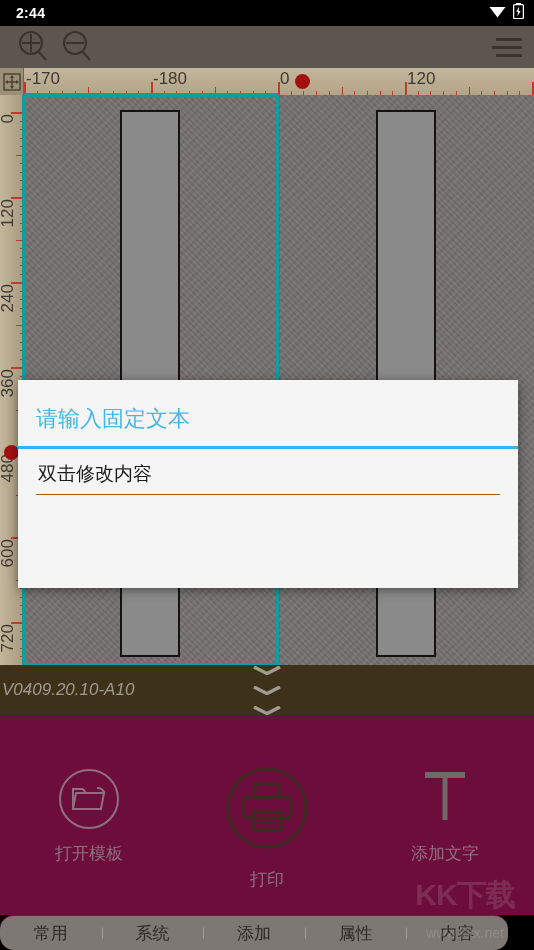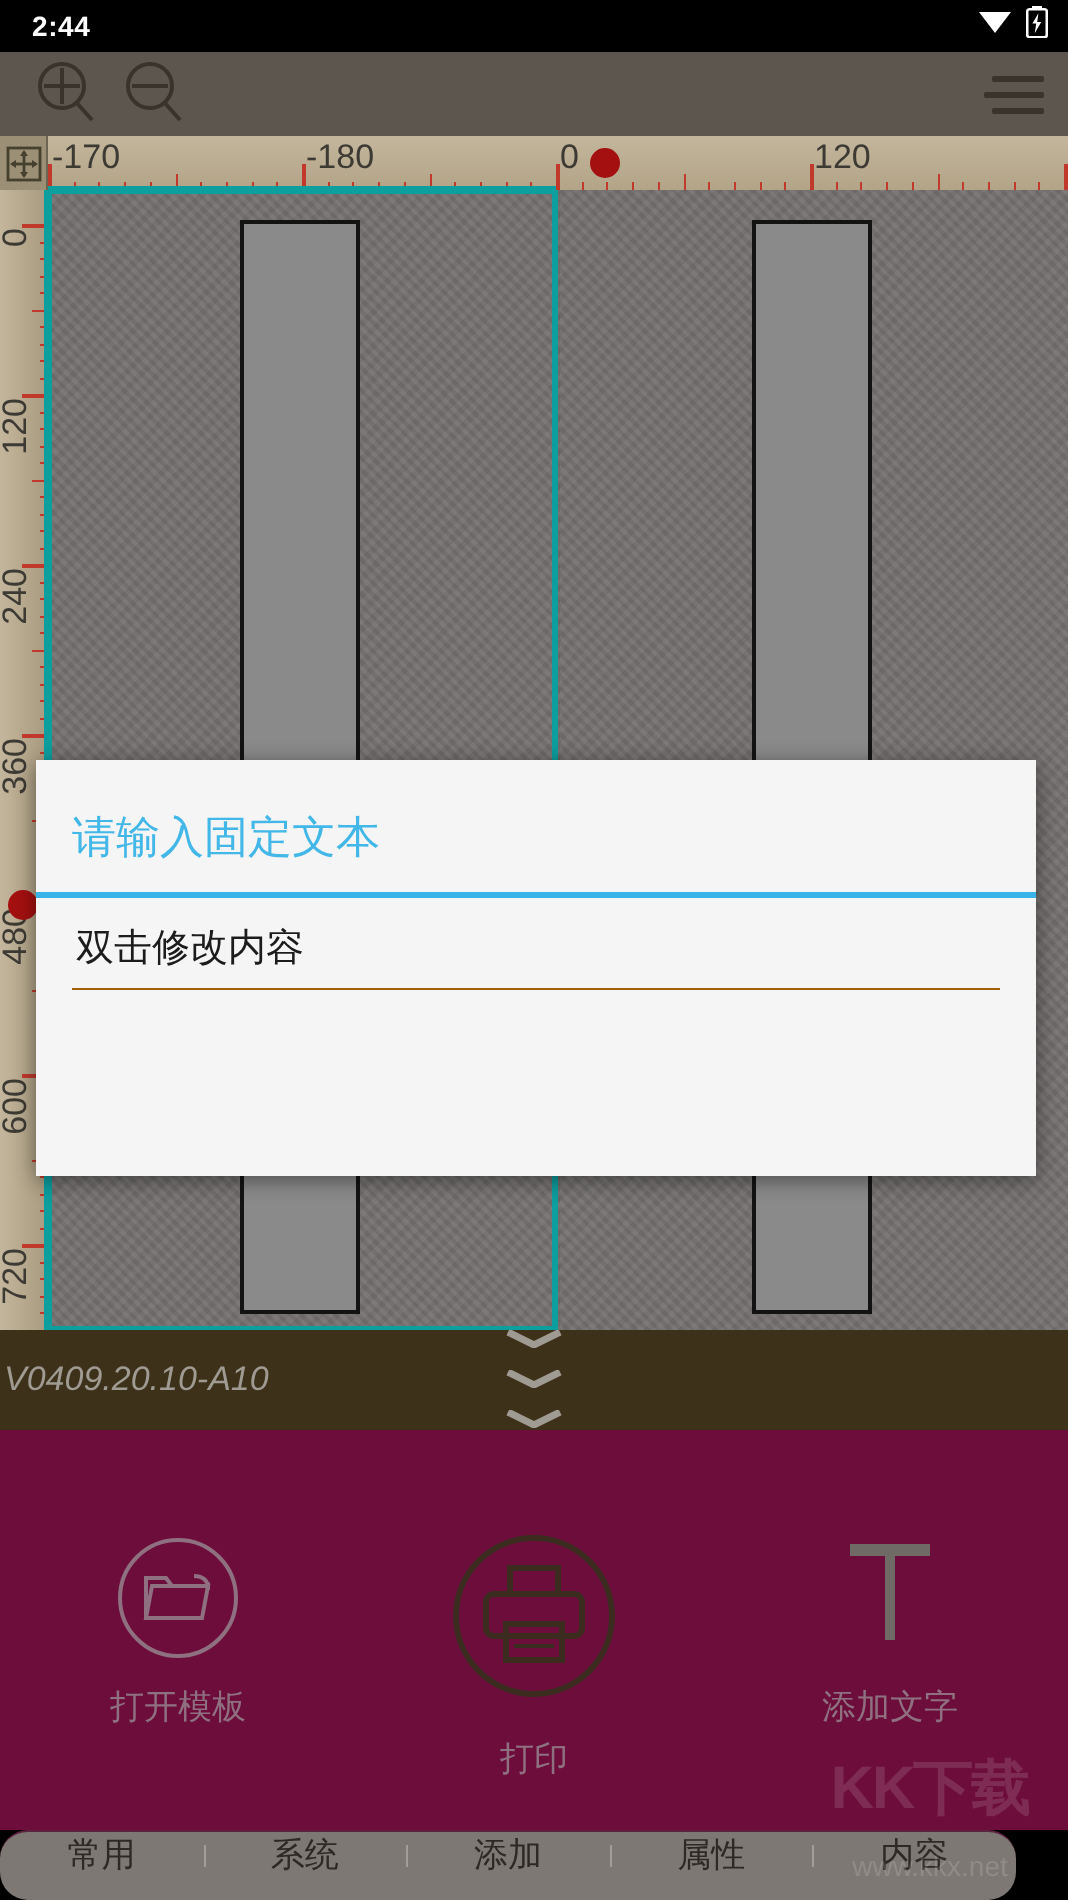--- a/index.html
+++ b/index.html
@@ -158,21 +158,21 @@
   .action-item .glyph { height: 78px; display: flex; align-items: center; justify-content: center; }
   .action-item .caption {
     font-size: 17px; color: #8f7080; margin-top: 4px;
   }
   .action-item.print .glyph { height: 96px; }
   .action-item.print .caption { margin-top: 12px; }
 
   
   .tabbar {
     position: absolute; left: 0; top: 915px; width: 508px; height: 35px;
-    background: #7d7873; display: flex; align-items: flex-start;
+    background: #7d7873; display: flex; align-items: center;
     border-top: 1px solid #5e2240;
     border-radius: 14px;
   }
   .tab {
     flex: 1; text-align: center; font-size: 17px; color: #2d2a24;
     position: relative;
   }
   .tab + .tab::before {
     content: ""; position: absolute; left: 0; top: 50%;
     transform: translateY(-50%); width: 1px; height: 11px;

